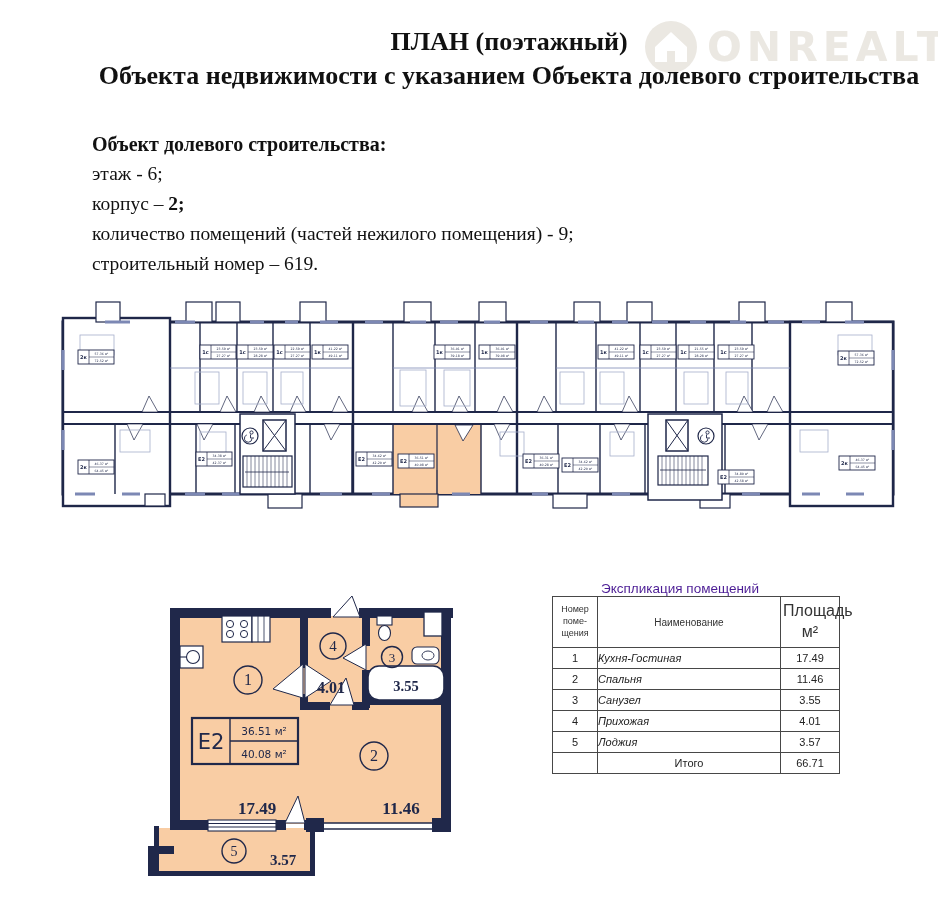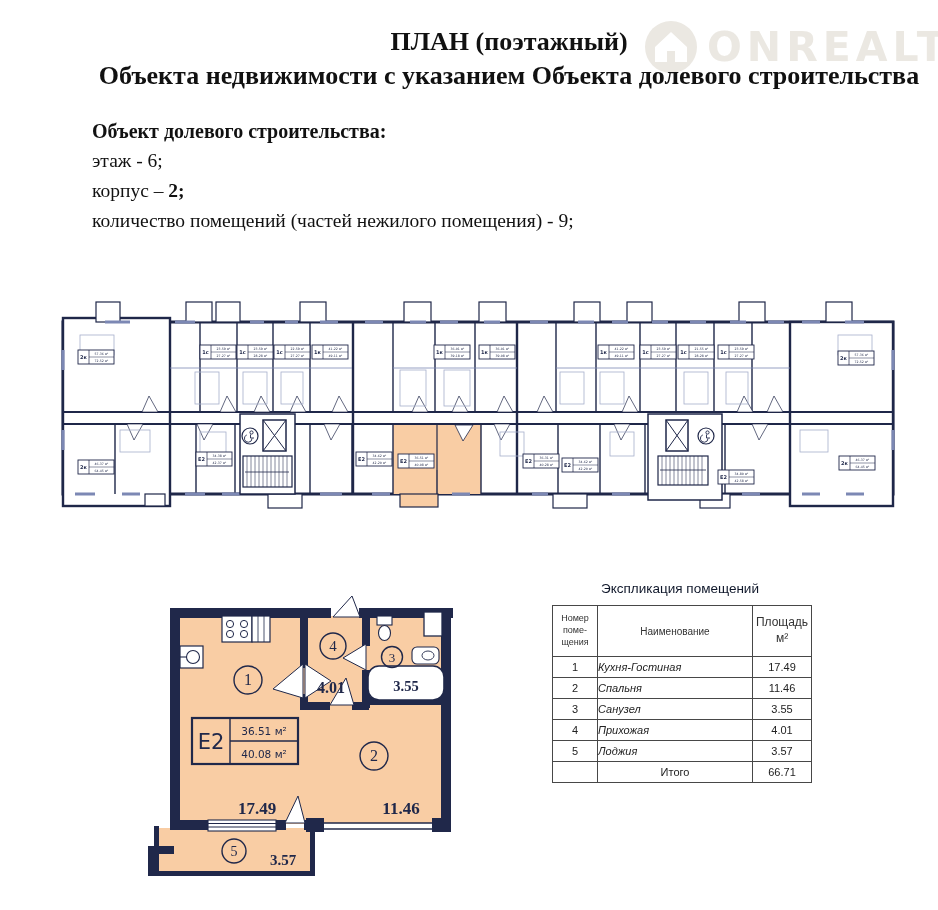--- a/index.html
+++ b/index.html
@@ -11,43 +11,43 @@
   .logo{position:absolute;top:20px;left:644px;display:flex;align-items:center;gap:9px;
         color:#ebe8e2;pointer-events:none;}
   .logo-text{font-family:"DejaVu Sans",sans-serif;font-weight:bold;font-size:41px;
              letter-spacing:5px;line-height:1;}
 
   
   .doc-title{position:absolute;top:25px;left:0;width:100%;text-align:center;
              font-weight:bold;font-size:26px;line-height:34px;padding-left:40px;}
 
   
-  .info{position:absolute;left:92px;top:116px;font-size:19.5px;line-height:30px;}
+  .info{position:absolute;left:92px;top:129px;font-size:19.5px;line-height:30px;}
   .info .h{font-weight:bold;font-size:20px;}
   .b{font-weight:bold;}
 
   
   #overview{position:absolute;left:60px;top:296px;}
   #overview text{font-family:"DejaVu Sans",sans-serif;fill:#1f2749;}
   #detail{position:absolute;left:148px;top:592px;}
   #detail text{fill:#20284a;}
   #detail .num{font-family:"Liberation Serif",serif;}
   #detail .area{font-family:"Liberation Serif",serif;font-weight:bold;}
   #detail .sans{font-family:"DejaVu Sans",sans-serif;}
 
   
   .explication{position:absolute;left:552px;top:581px;width:256px;
                font-family:"Liberation Sans",sans-serif;color:#222;}
-  .exp-title{text-align:center;font-size:13.5px;color:#0f172a;margin-bottom:9px;}
-  .exp-table{border-collapse:collapse;width:260px;table-layout:fixed;}
+  .exp-title{text-align:center;font-size:13.5px;color:#4c1d95;margin-bottom:0;}
+  .exp-table{border-collapse:collapse;width:288px;table-layout:fixed;}
   .exp-table th,.exp-table td{border:1.6px solid #474747;}
   .exp-table th{font-weight:normal;white-space:pre-line;color:#333;height:46px;padding:2px;}
   .th-num{width:40px;font-size:9px;line-height:1.3;}
   .th-name{font-size:10px;}
-  .th-area{width:54px;font-size:12px;line-height:1.3;}
+  .th-area{width:54px;font-size:16px;line-height:1.3;}
   .exp-table td{height:20px;font-size:11px;padding:0;}
   .td-num{text-align:center;}
   .td-name{padding-left:8px;font-style:italic;}
   .td-area{text-align:center;}
   .total-label{text-align:center;padding-right:12px;}
 </style>
 </head>
 <body>
 
 <div class="page">
@@ -63,20 +63,21 @@
   <header class="doc-title">
     <div>ПЛАН (поэтажный)</div>
     <div>Объекта недвижимости с указанием Объекта долевого строительства</div>
   </header>
 
   <section class="info">
     <div class="h">Объект долевого строительства:</div>
     <div>этаж - 6;</div>
     <div><span>корпус – </span><span class="b">2;</span></div>
     <div>количество помещений (частей нежилого помещения) - 9;</div>
+    <div>строительный номер – 619.</div>
   </section>
 
   <svg id="overview" width="878" height="218" viewBox="60 296 878 218">
     <g fill="#fff" stroke="#1f2749">
       <rect x="63" y="322" width="830" height="172" stroke-width="3"></rect>
       <rect x="63" y="318" width="107" height="188" stroke-width="2.4"></rect>
       <rect x="790" y="322" width="103" height="184" stroke-width="2.4"></rect>
     </g>
     <g fill="#fff" stroke="#1f2749" stroke-width="1.2">
       <rect x="96" y="302" width="24" height="20"></rect>

